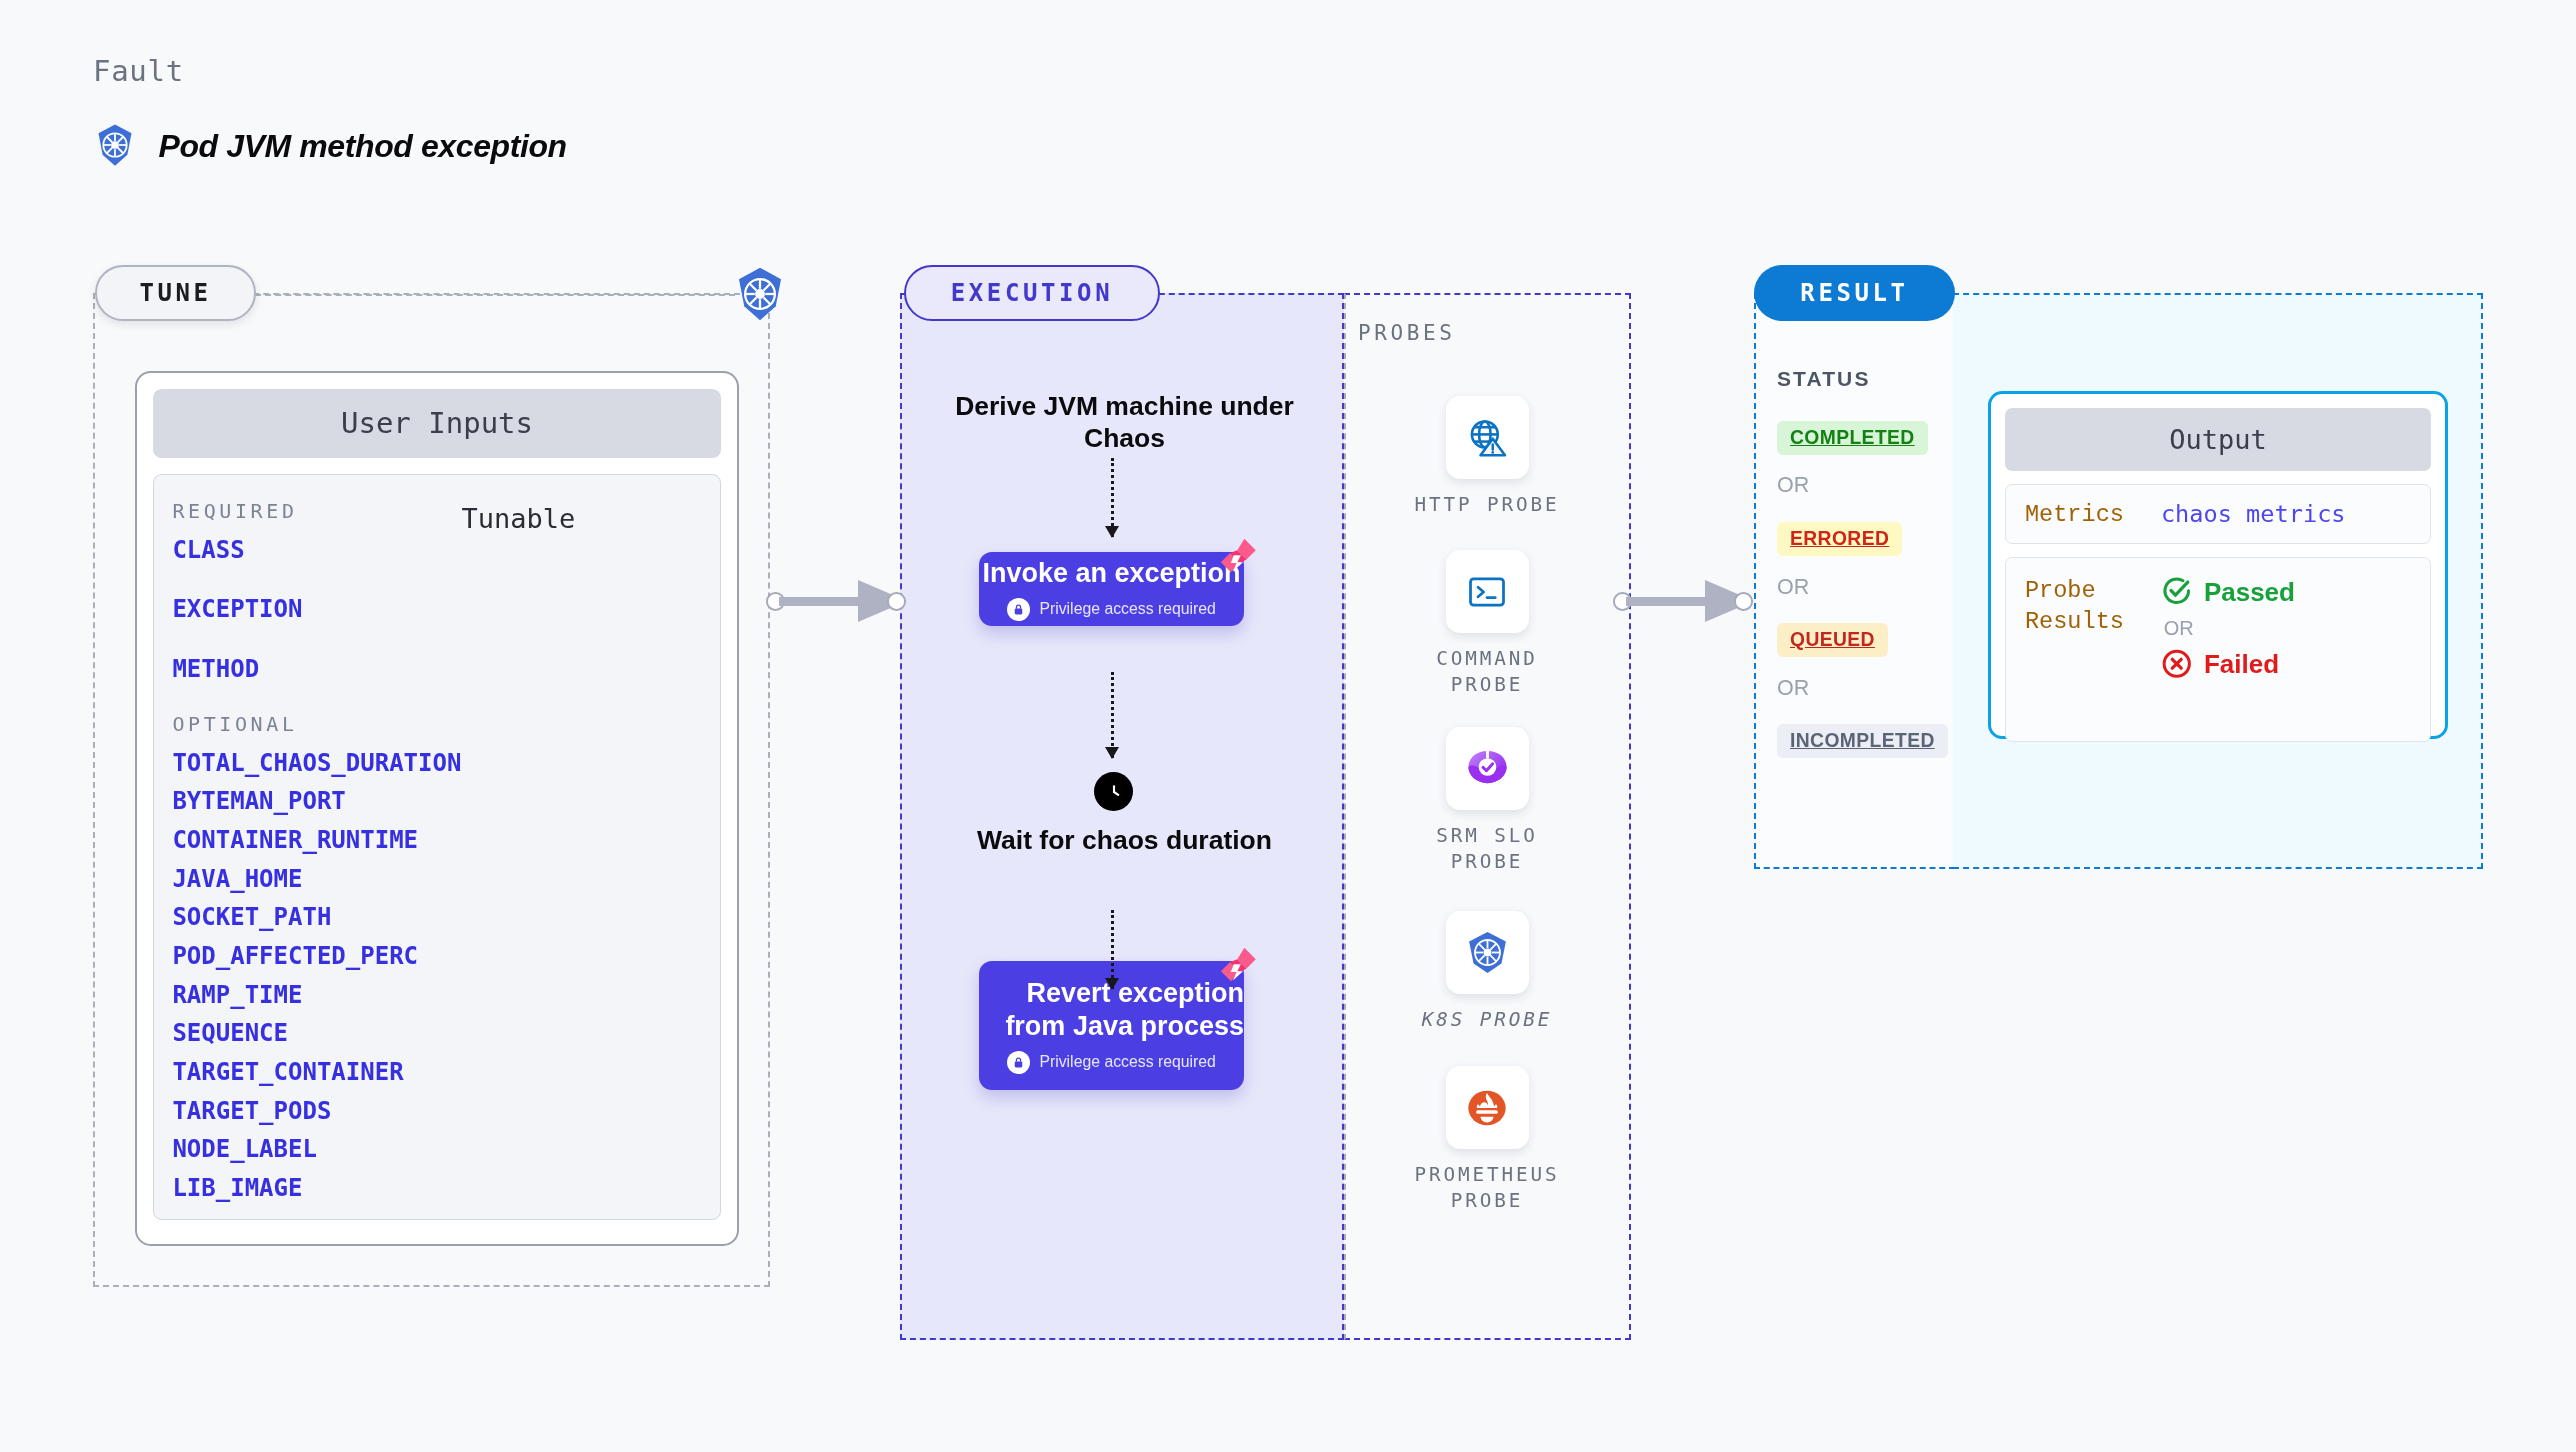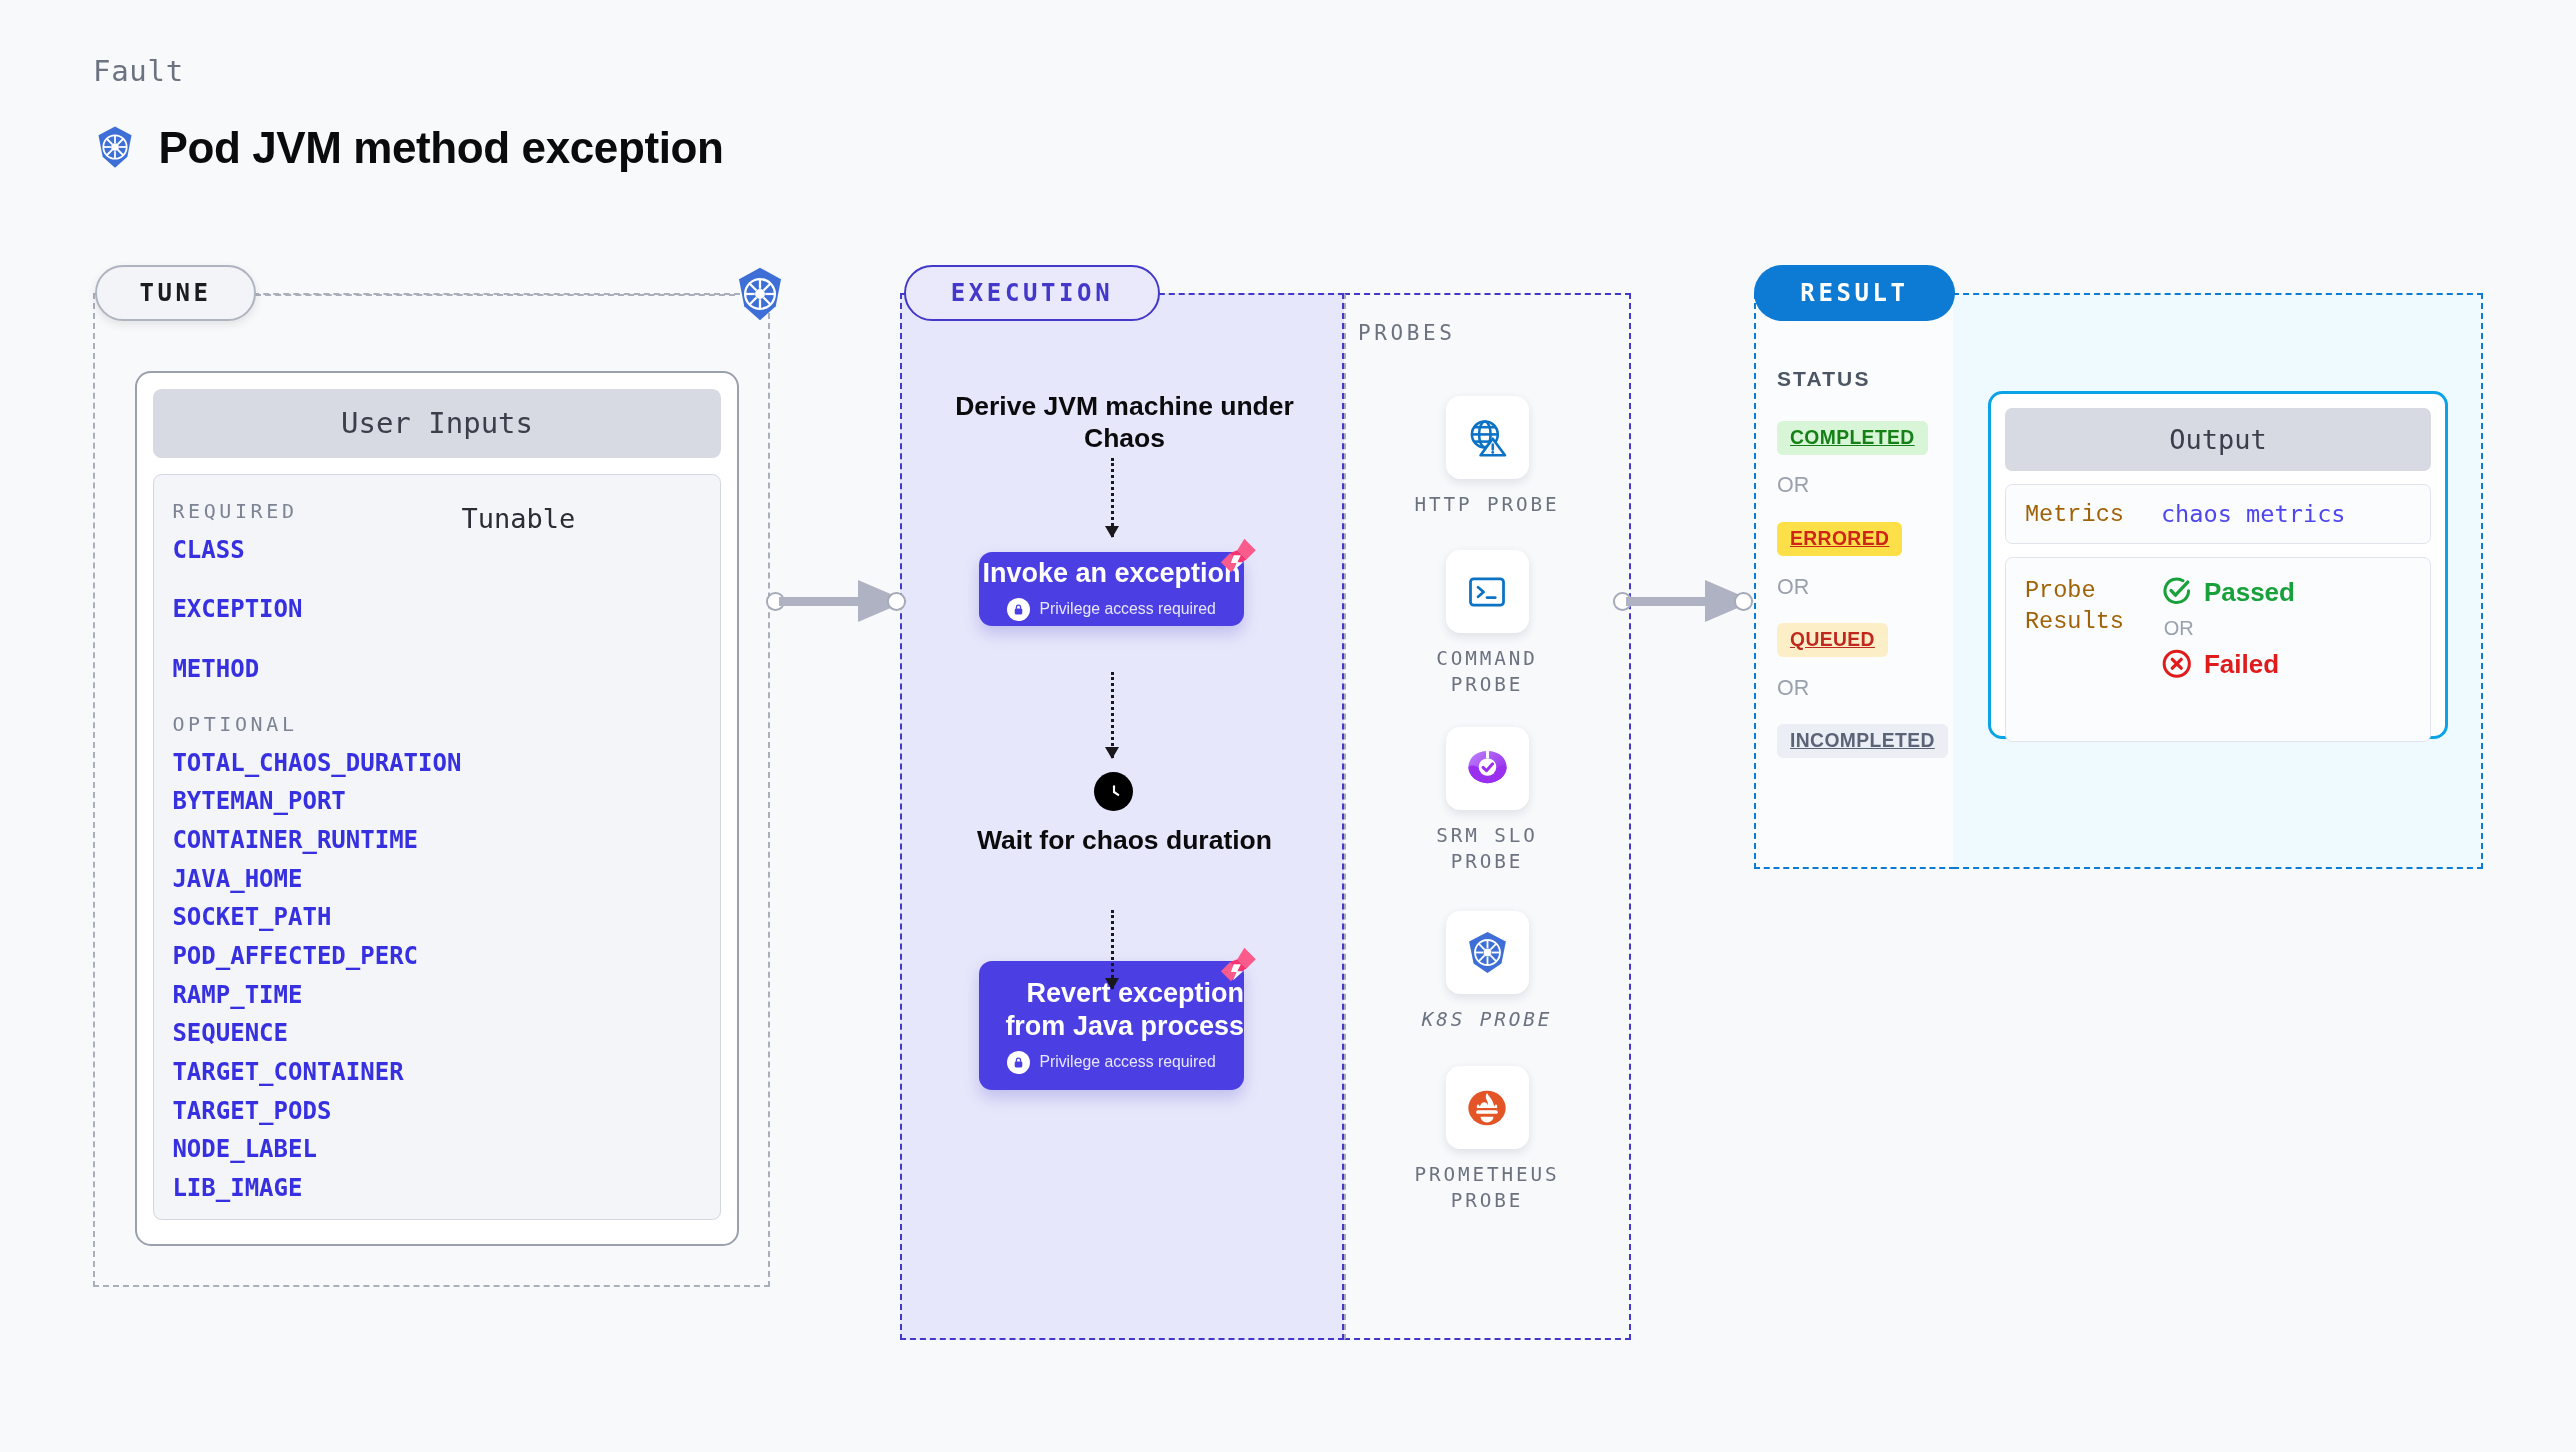--- a/index.html
+++ b/index.html
@@ -10,21 +10,21 @@
     overflow:hidden;position:relative;
   }
 
   
   #fault-label{
     position:absolute;left:93px;top:54px;
     font-family:"DejaVu Sans Mono","Liberation Mono",monospace;
     font-size:29px;color:#6b7280;letter-spacing:0.7px;
   }
   #title-row{position:absolute;left:93px;top:123px;display:flex;align-items:center;gap:21.5px;}
-  #page-title{font-size:44px;font-weight:bold;color:#0b0b0d;letter-spacing:-0.4px;}
+  #page-title{font-size:32px;font-weight:bold;color:#0b0b0d;letter-spacing:-0.4px;font-style:italic;}
 
   
   .stage-tab{
     position:absolute;display:flex;align-items:center;justify-content:center;
     font-family:"DejaVu Sans Mono","Liberation Mono",monospace;
     font-size:24px;letter-spacing:3.6px;font-weight:bold;
     border-radius:43px;box-sizing:border-box;z-index:6;
   }
   #tab-tune{
     left:95px;top:265px;width:161px;height:56px;
@@ -496,21 +496,21 @@
   <div class="conn-dot left"></div>
   <div class="conn-shaft" style="width:86px;"></div>
   <div class="conn-head" style="left:92px;border-left:49px solid #aeb2c2;"></div>
   <div class="conn-dot right"></div>
 </div>
 
 <div id="status-label">STATUS</div>
 
 <div class="status-badge" id="badge-0" style="background: rgb(216, 245, 216); color: rgb(21, 128, 21);">COMPLETED</div>
 <div class="status-or" id="or-0">OR</div>
-<div class="status-badge" id="badge-1" style="background: #fde047; color: rgb(207, 36, 24);">ERRORED</div>
+<div class="status-badge" id="badge-1" style="background: #fef9c3; color: rgb(207, 36, 24);">ERRORED</div>
 <div class="status-or" id="or-1">OR</div>
 <div class="status-badge" id="badge-2" style="background: rgb(252, 239, 199); color: rgb(192, 39, 29);">QUEUED</div>
 <div class="status-or" id="or-2">OR</div>
 <div class="status-badge" id="badge-3" style="background: rgb(236, 238, 245); color: rgb(91, 99, 119);">INCOMPLETED</div>
 
 <div id="output-card">
   <div id="output-header">Output</div>
 
   <div class="output-row" id="metrics-row">
     <div class="output-row-label">Metrics</div>

